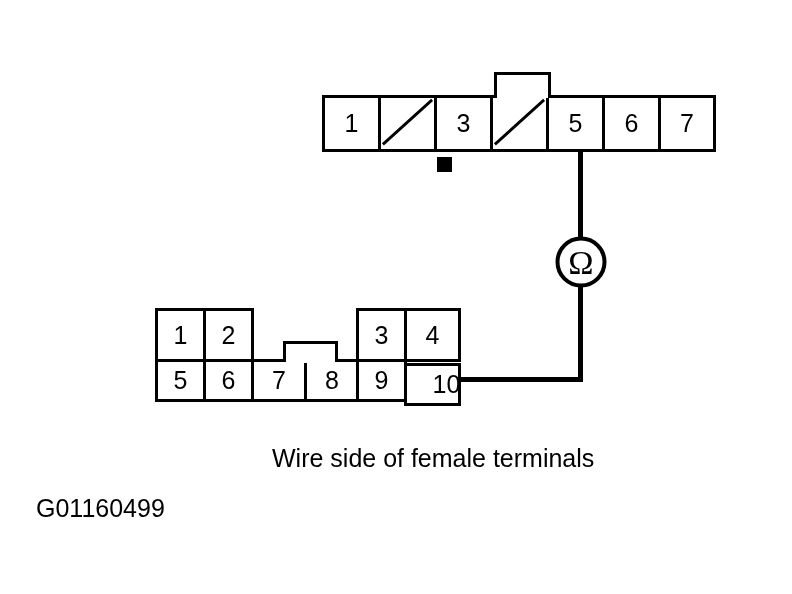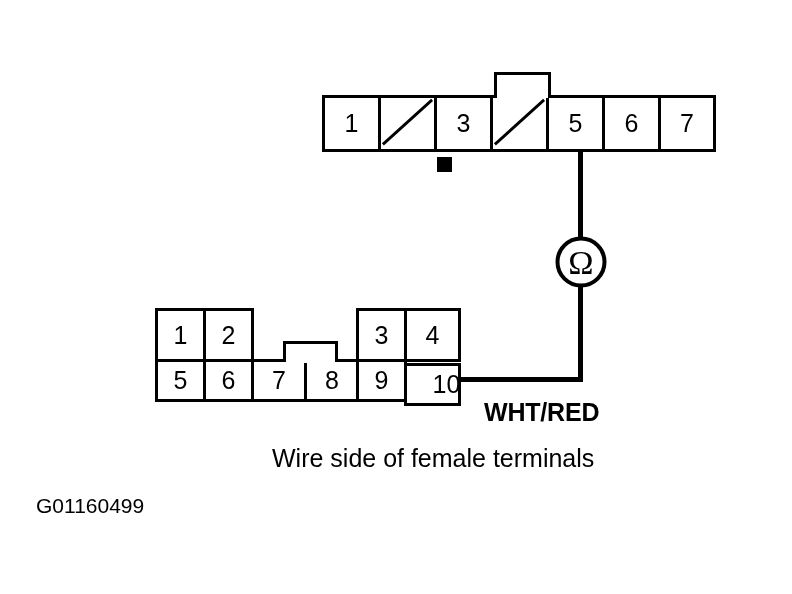--- a/index.html
+++ b/index.html
@@ -109,21 +109,21 @@
     font-size: 25px;
     font-weight: normal;
     letter-spacing: 0px;
     white-space: nowrap;
     text-align: right;
   }
   #figure-id {
     position: absolute;
     left: 36px;
     top: 494px;
-    font-size: 21px;
+    font-size: 25px;
     font-weight: normal;
     white-space: nowrap;
   }
 
   
   #lower-connector {
     position: absolute;
     left: 155px;
     top: 308px;
     width: 306px;
@@ -252,19 +252,18 @@
       <span>8</span>
     </div>
     <div class="low-cell" style="left:201px; top:51px; width:51px; height:43px;">
       <span>9</span>
     </div>
     <div class="low-cell" style="left:249px; top:55px; width:57px; height:43px;padding-left:28px;">
       <span>10</span>
     </div>
   </div>
 
-  <div id="wire-label">WHT/RED</div>
 
   <div id="caption">Wire side of female terminals</div>
 
   <div id="figure-id">G01160499</div>
 
 </div>
 
 </body></html>

